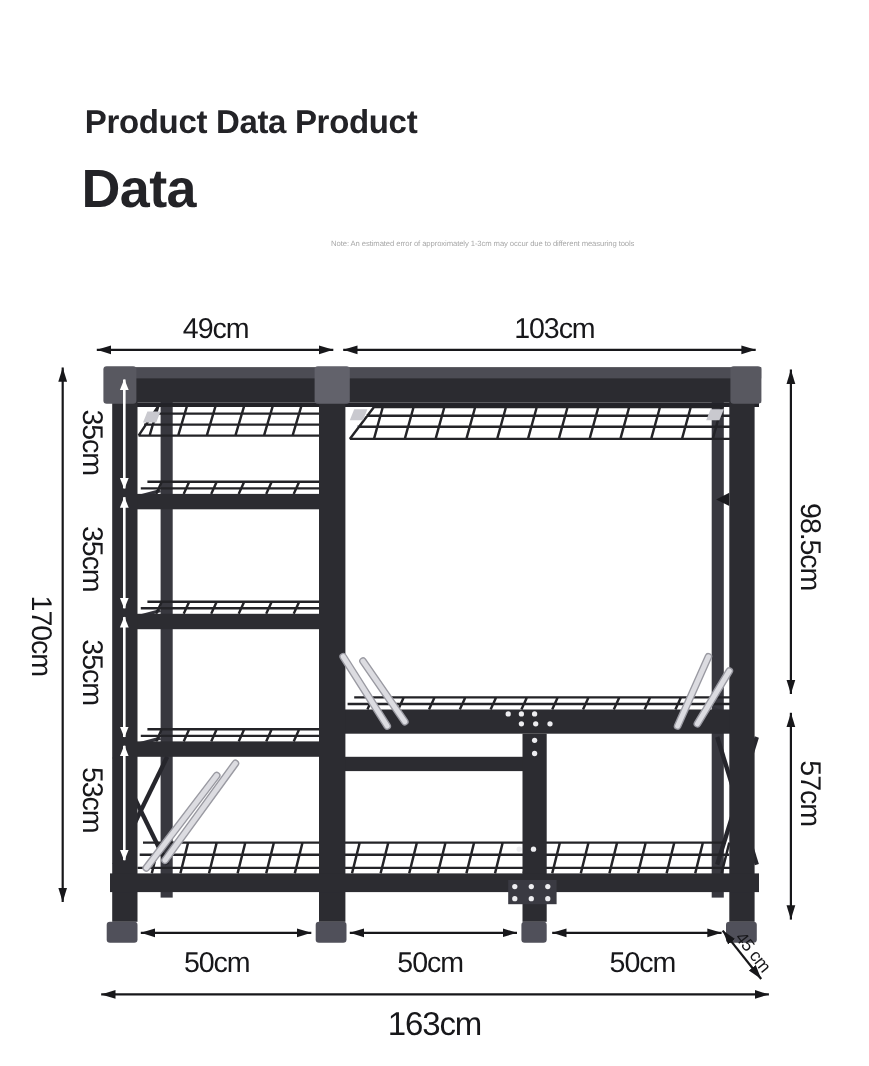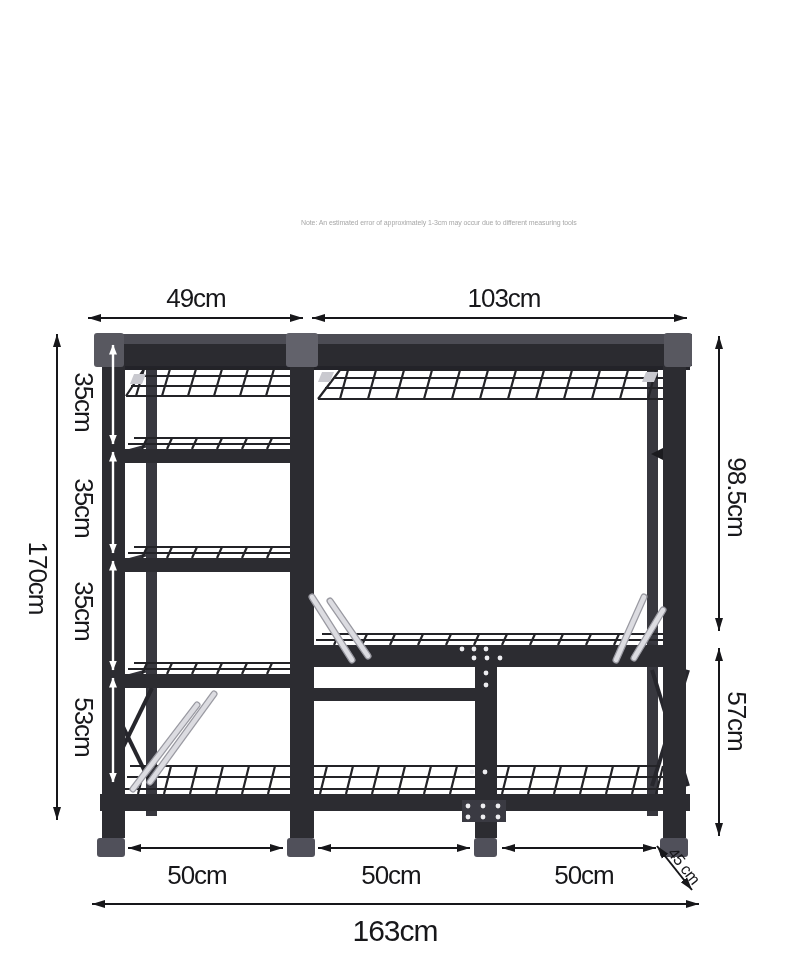--- a/index.html
+++ b/index.html
@@ -18,20 +18,22 @@
   .frame{fill:#2c2c31;}
   .mesh{stroke:#232327;stroke-width:2.2;fill:none;}
   .dimline{stroke:#17171a;stroke-width:2;fill:none;}
   .dimline-w{stroke:#ffffff;stroke-width:2.4;fill:none;}
 </style>
 </head>
 <body>
 
 <div class="page">
 
+  <div class="title1">Product Data Product</div>
+  <div class="title2">Data</div>
   <div class="note">Note: An estimated error of approximately 1-3cm may occur due to different measuring tools</div>
 
   <svg class="diagram" width="790" height="969" viewBox="0 0 790 969">
     <defs>
       <marker id="mb" markerUnits="userSpaceOnUse" markerWidth="14" markerHeight="10" refX="13" refY="5" orient="auto-start-reverse">
         <path d="M0 1 L13 5 L0 9 Z" fill="#17171a"></path>
       </marker>
       <marker id="mw" markerUnits="userSpaceOnUse" markerWidth="11" markerHeight="9" refX="9.5" refY="4.5" orient="auto-start-reverse">
         <path d="M0 0.5 L10 4.5 L0 8.5 Z" fill="#ffffff"></path>
       </marker>

